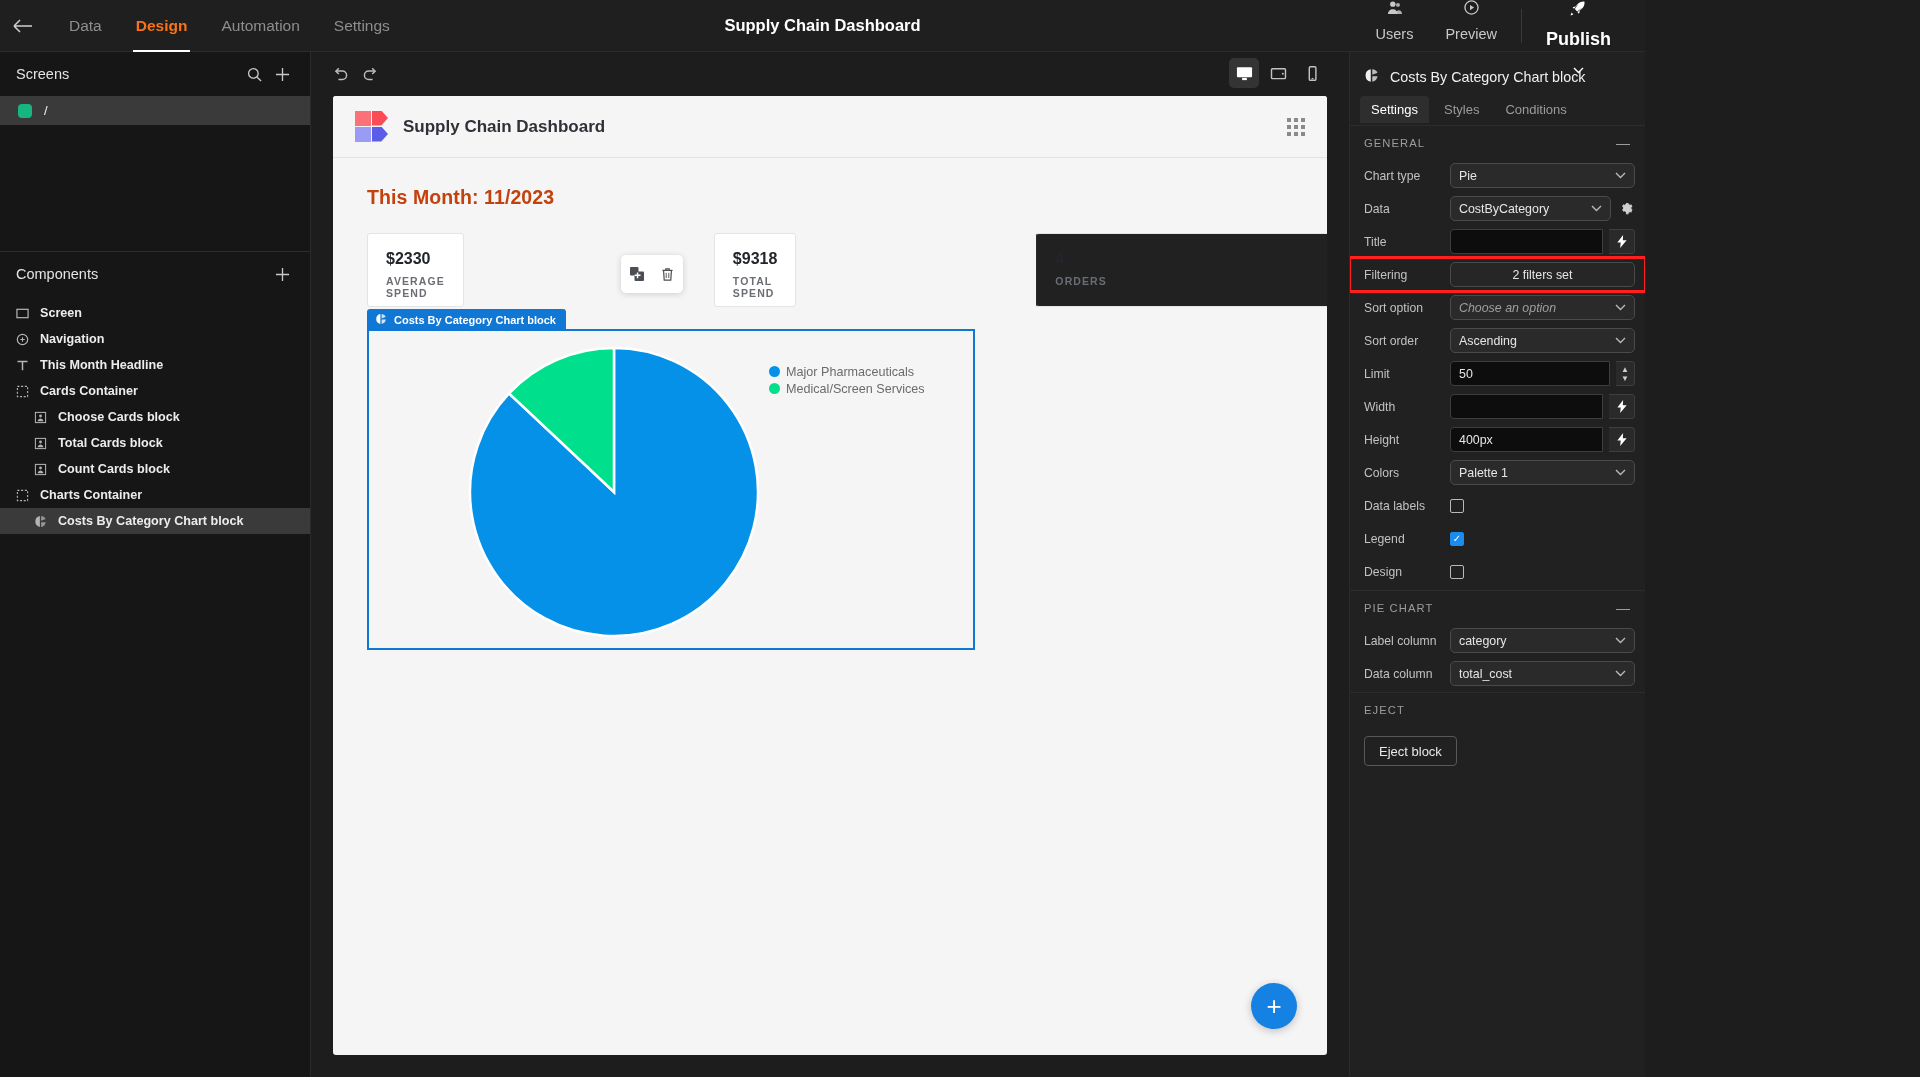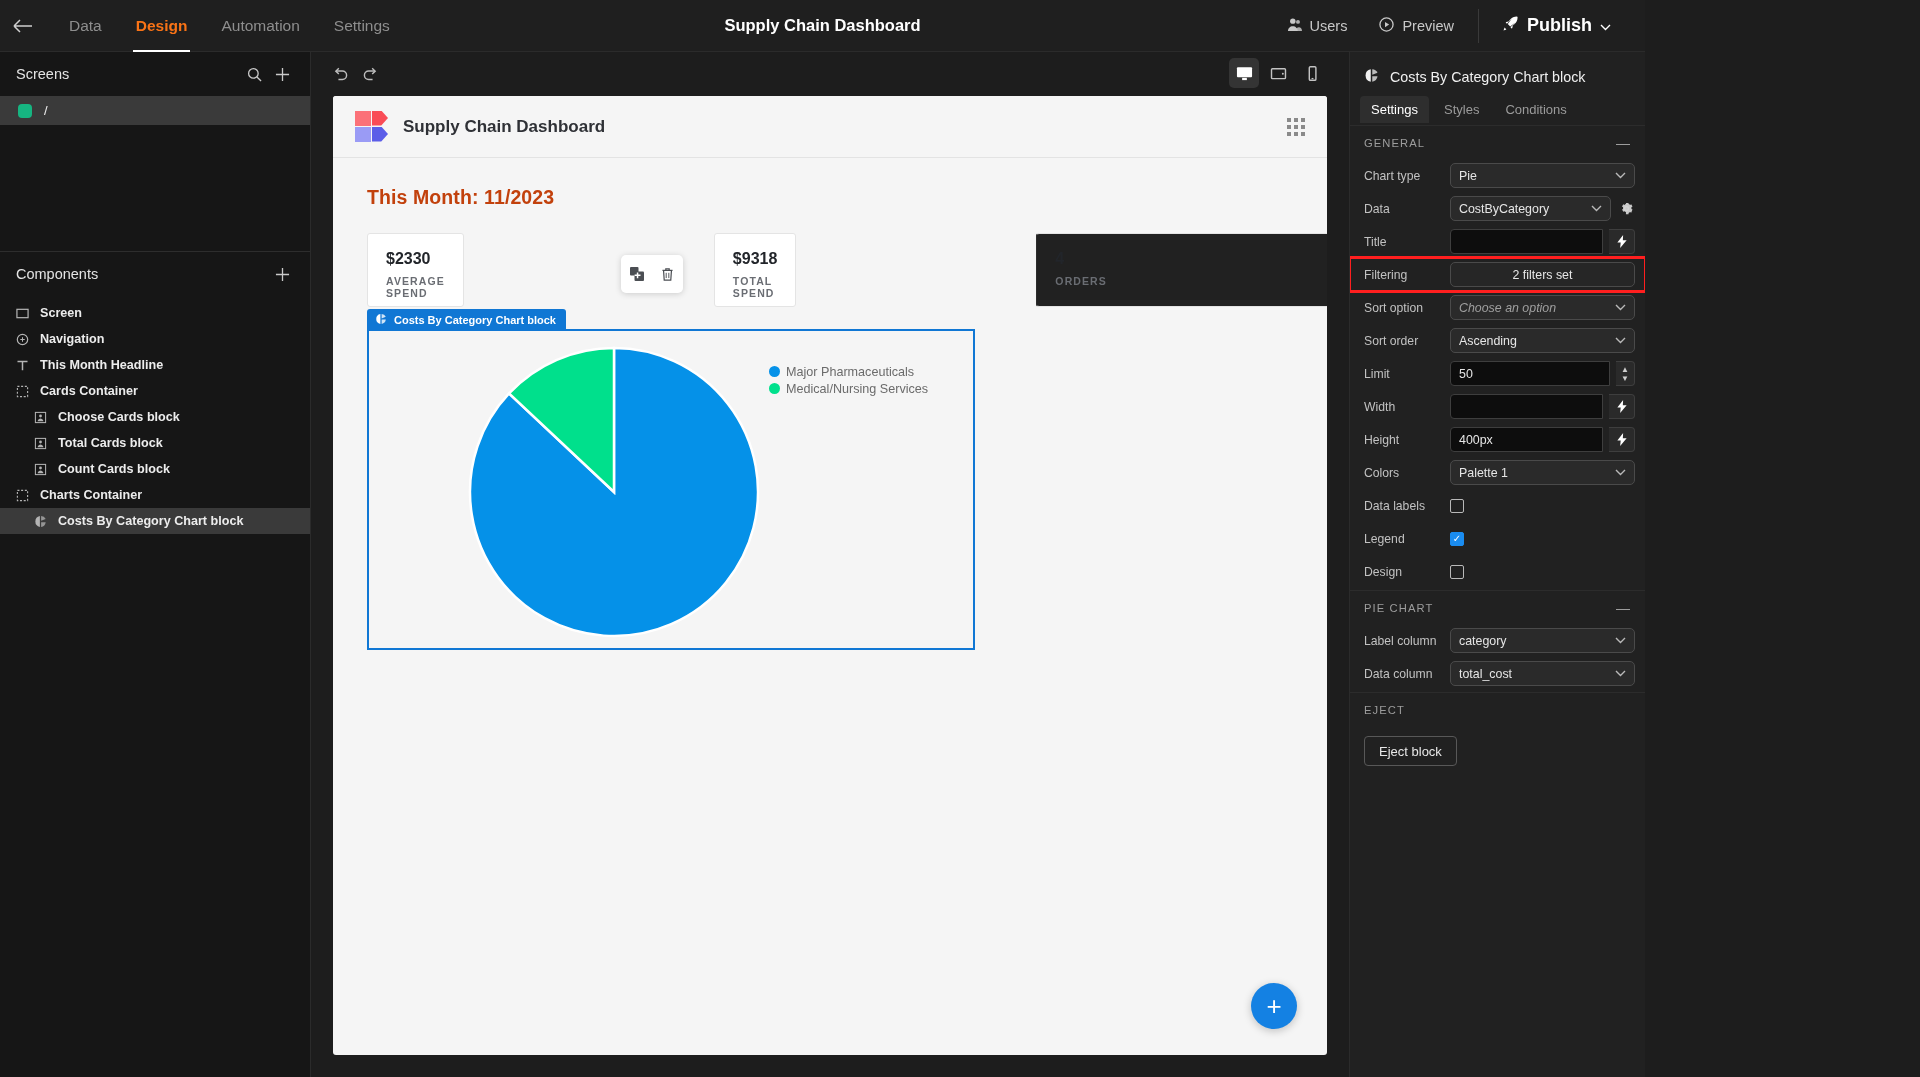--- a/index.html
+++ b/index.html
@@ -34,21 +34,21 @@
   }
   .topbar-title {
     position: absolute; left: 0; right: 0; text-align: center;
     font-size: 16.5px; font-weight: bold; color: #ffffff; pointer-events: none;
   }
   .topbar-right {
     margin-left: auto; display: flex; align-items: center; height: 52px; padding-right: 18px;
   }
   .tr-item {
     display: flex; align-items: center; gap: 8px; padding: 0 16px; height: 52px;
-    font-size: 14.5px; color: #c8c8c8; cursor: pointer;
+    font-size: 14.5px; color: #c8c8c8; cursor: pointer; flex-direction: column;
   }
   .tr-sep { width: 1px; height: 34px; background: #3a3a3a; margin: 0 8px; }
   .publish { color: #ffffff; font-weight: bold; font-size: 18px; }
   .chev { display: inline-block; }
 
   
   .body { flex: 1; display: flex; min-height: 0; }
 
   
   .left {
@@ -495,21 +495,21 @@
                     <path d="M 245 161 L 245 17 A 144 144 0 1 1 140.02851765131675 62.42521674626883 Z" fill="#0591e8" stroke="#ffffff" stroke-width="2.5"></path>
                     <path d="M 245 161 L 140.02851765131675 62.42521674626883 A 144 144 0 0 1 244.99999999999997 17 Z" fill="#00e08c" stroke="#ffffff" stroke-width="2.5"></path>
                   </svg>
                 <div class="legend">
                   <div class="legend-row">
                     <span class="legend-dot" style="background:#0591e8"></span>
                     <span>Major Pharmaceuticals</span>
                   </div>
                   <div class="legend-row">
                     <span class="legend-dot" style="background:#00e08c"></span>
-                    <span>Medical/Nursing Services</span>
+                    <span>Medical/Screen Services</span>
                   </div>
                 </div>
               </div>
             </div>
 
             <div class="fab">+</div>
           </div>
 
         </div>
       </div>

